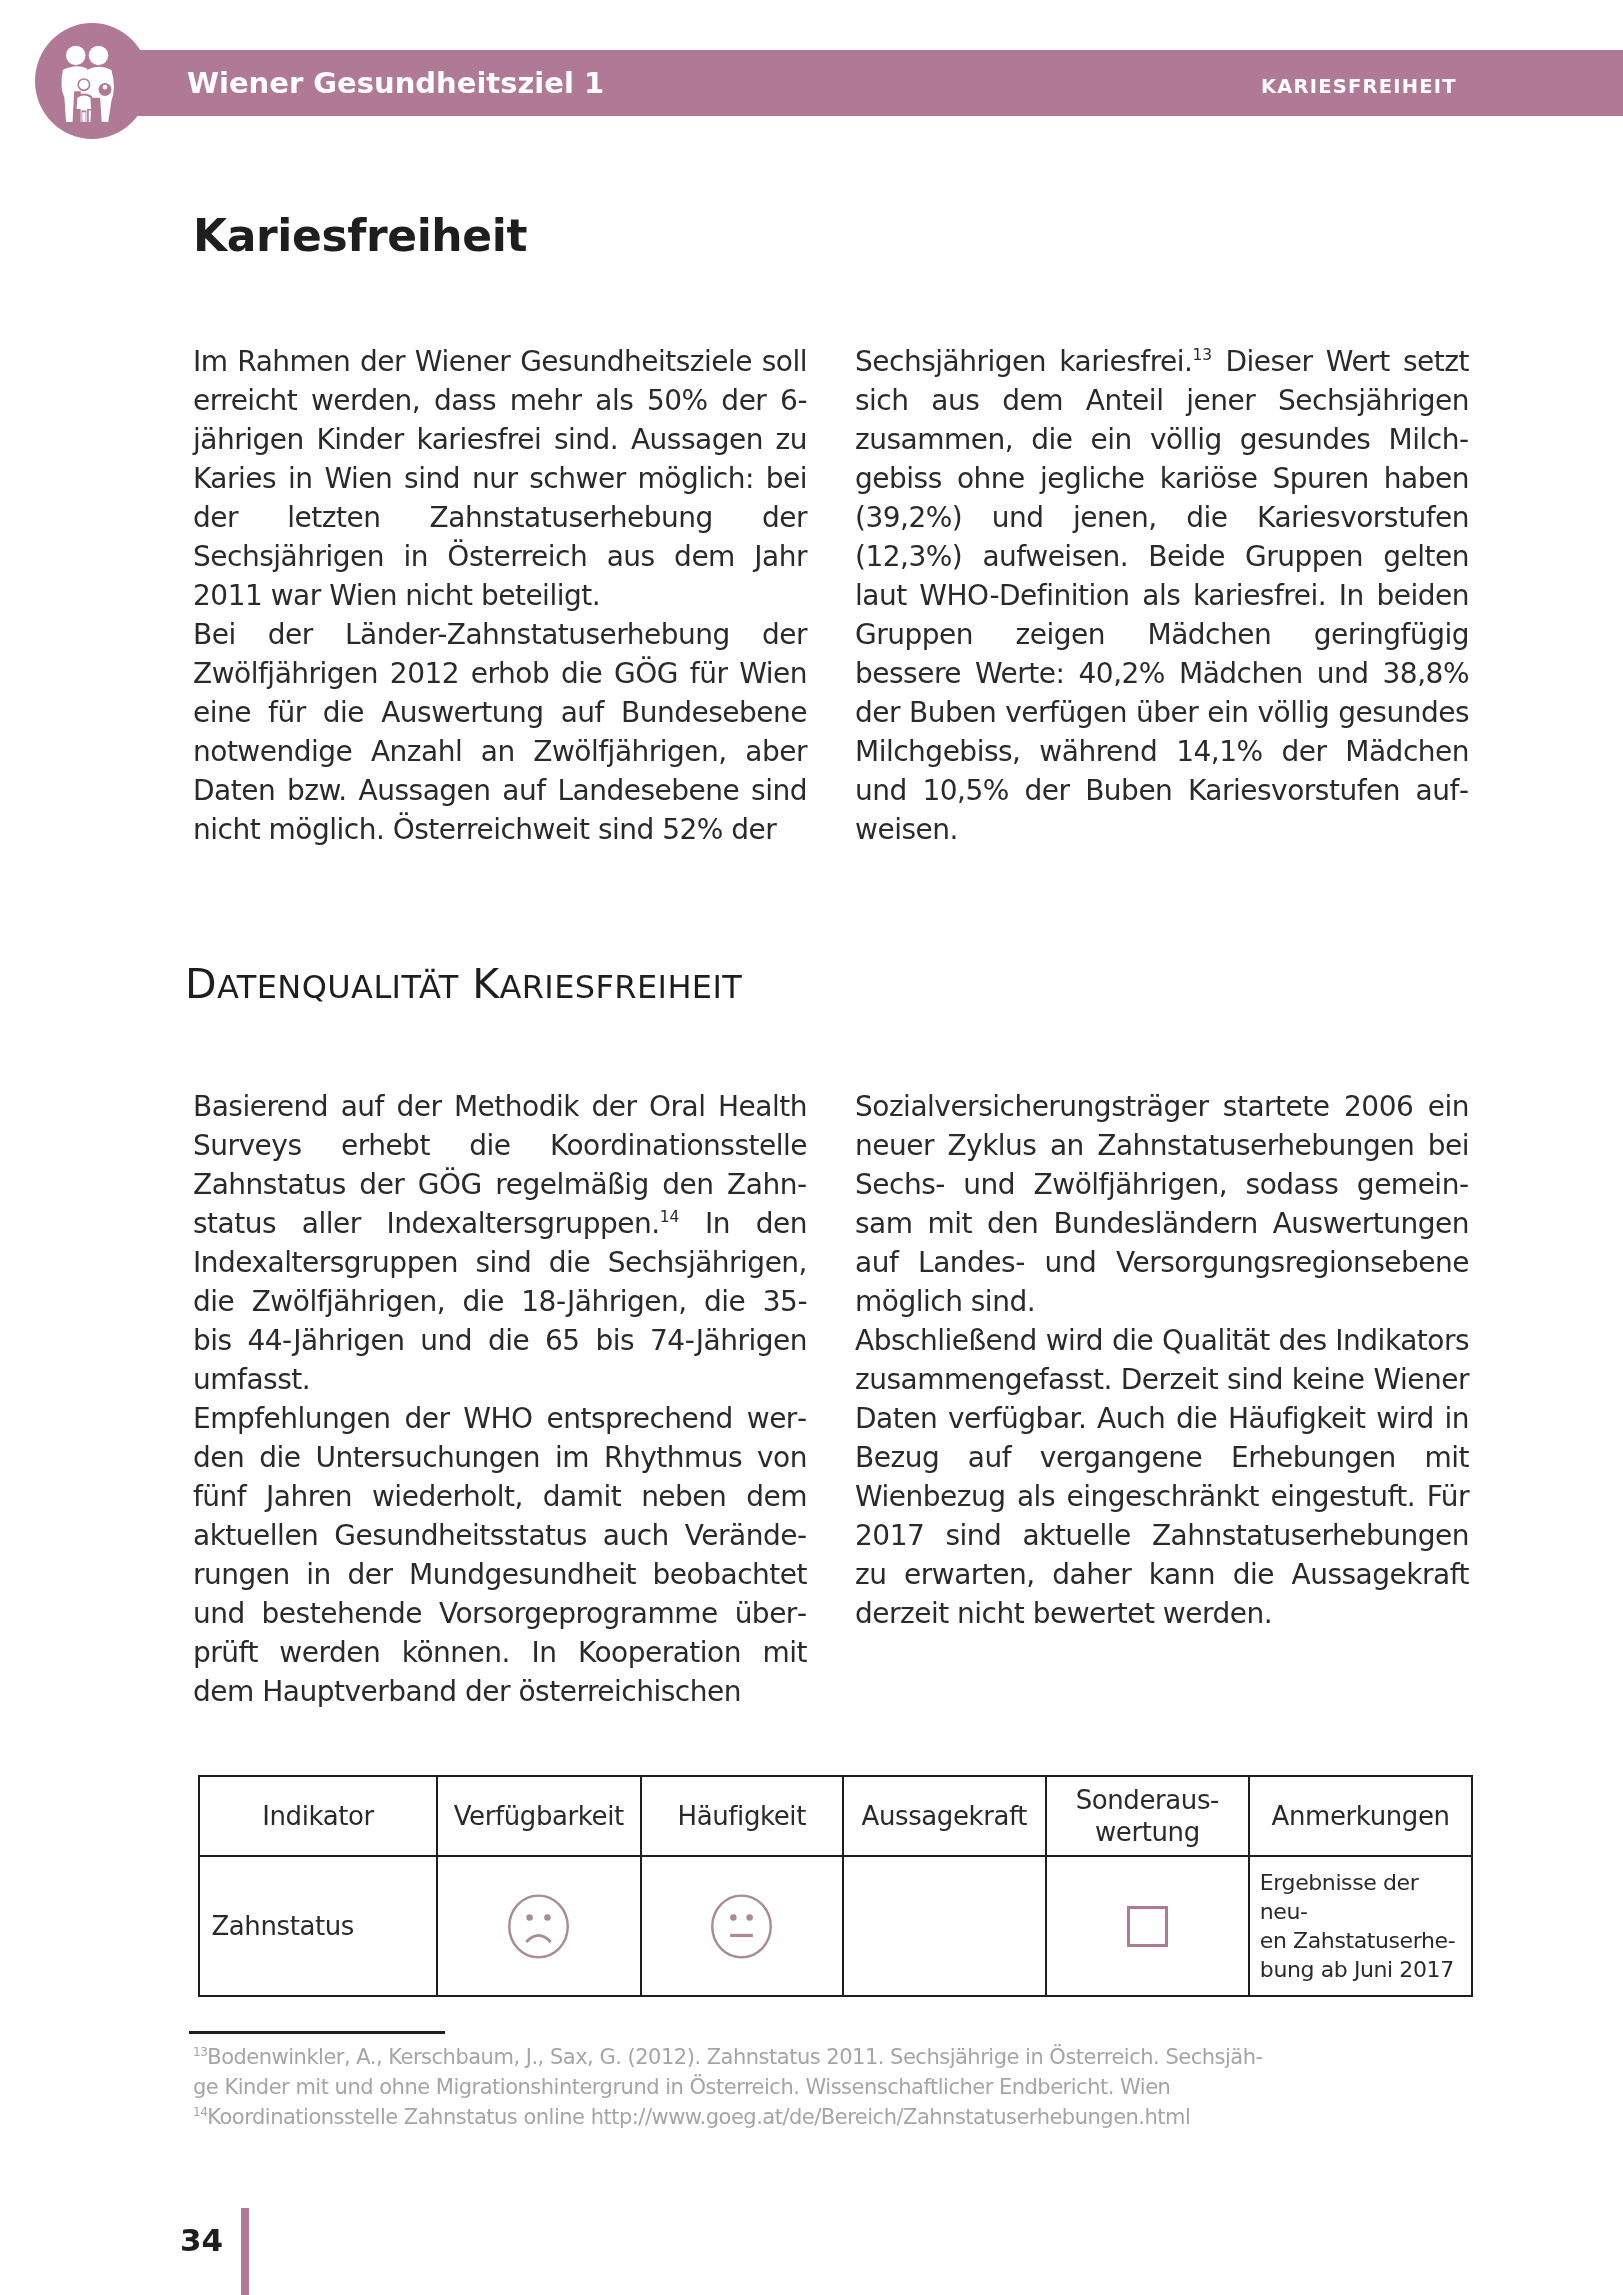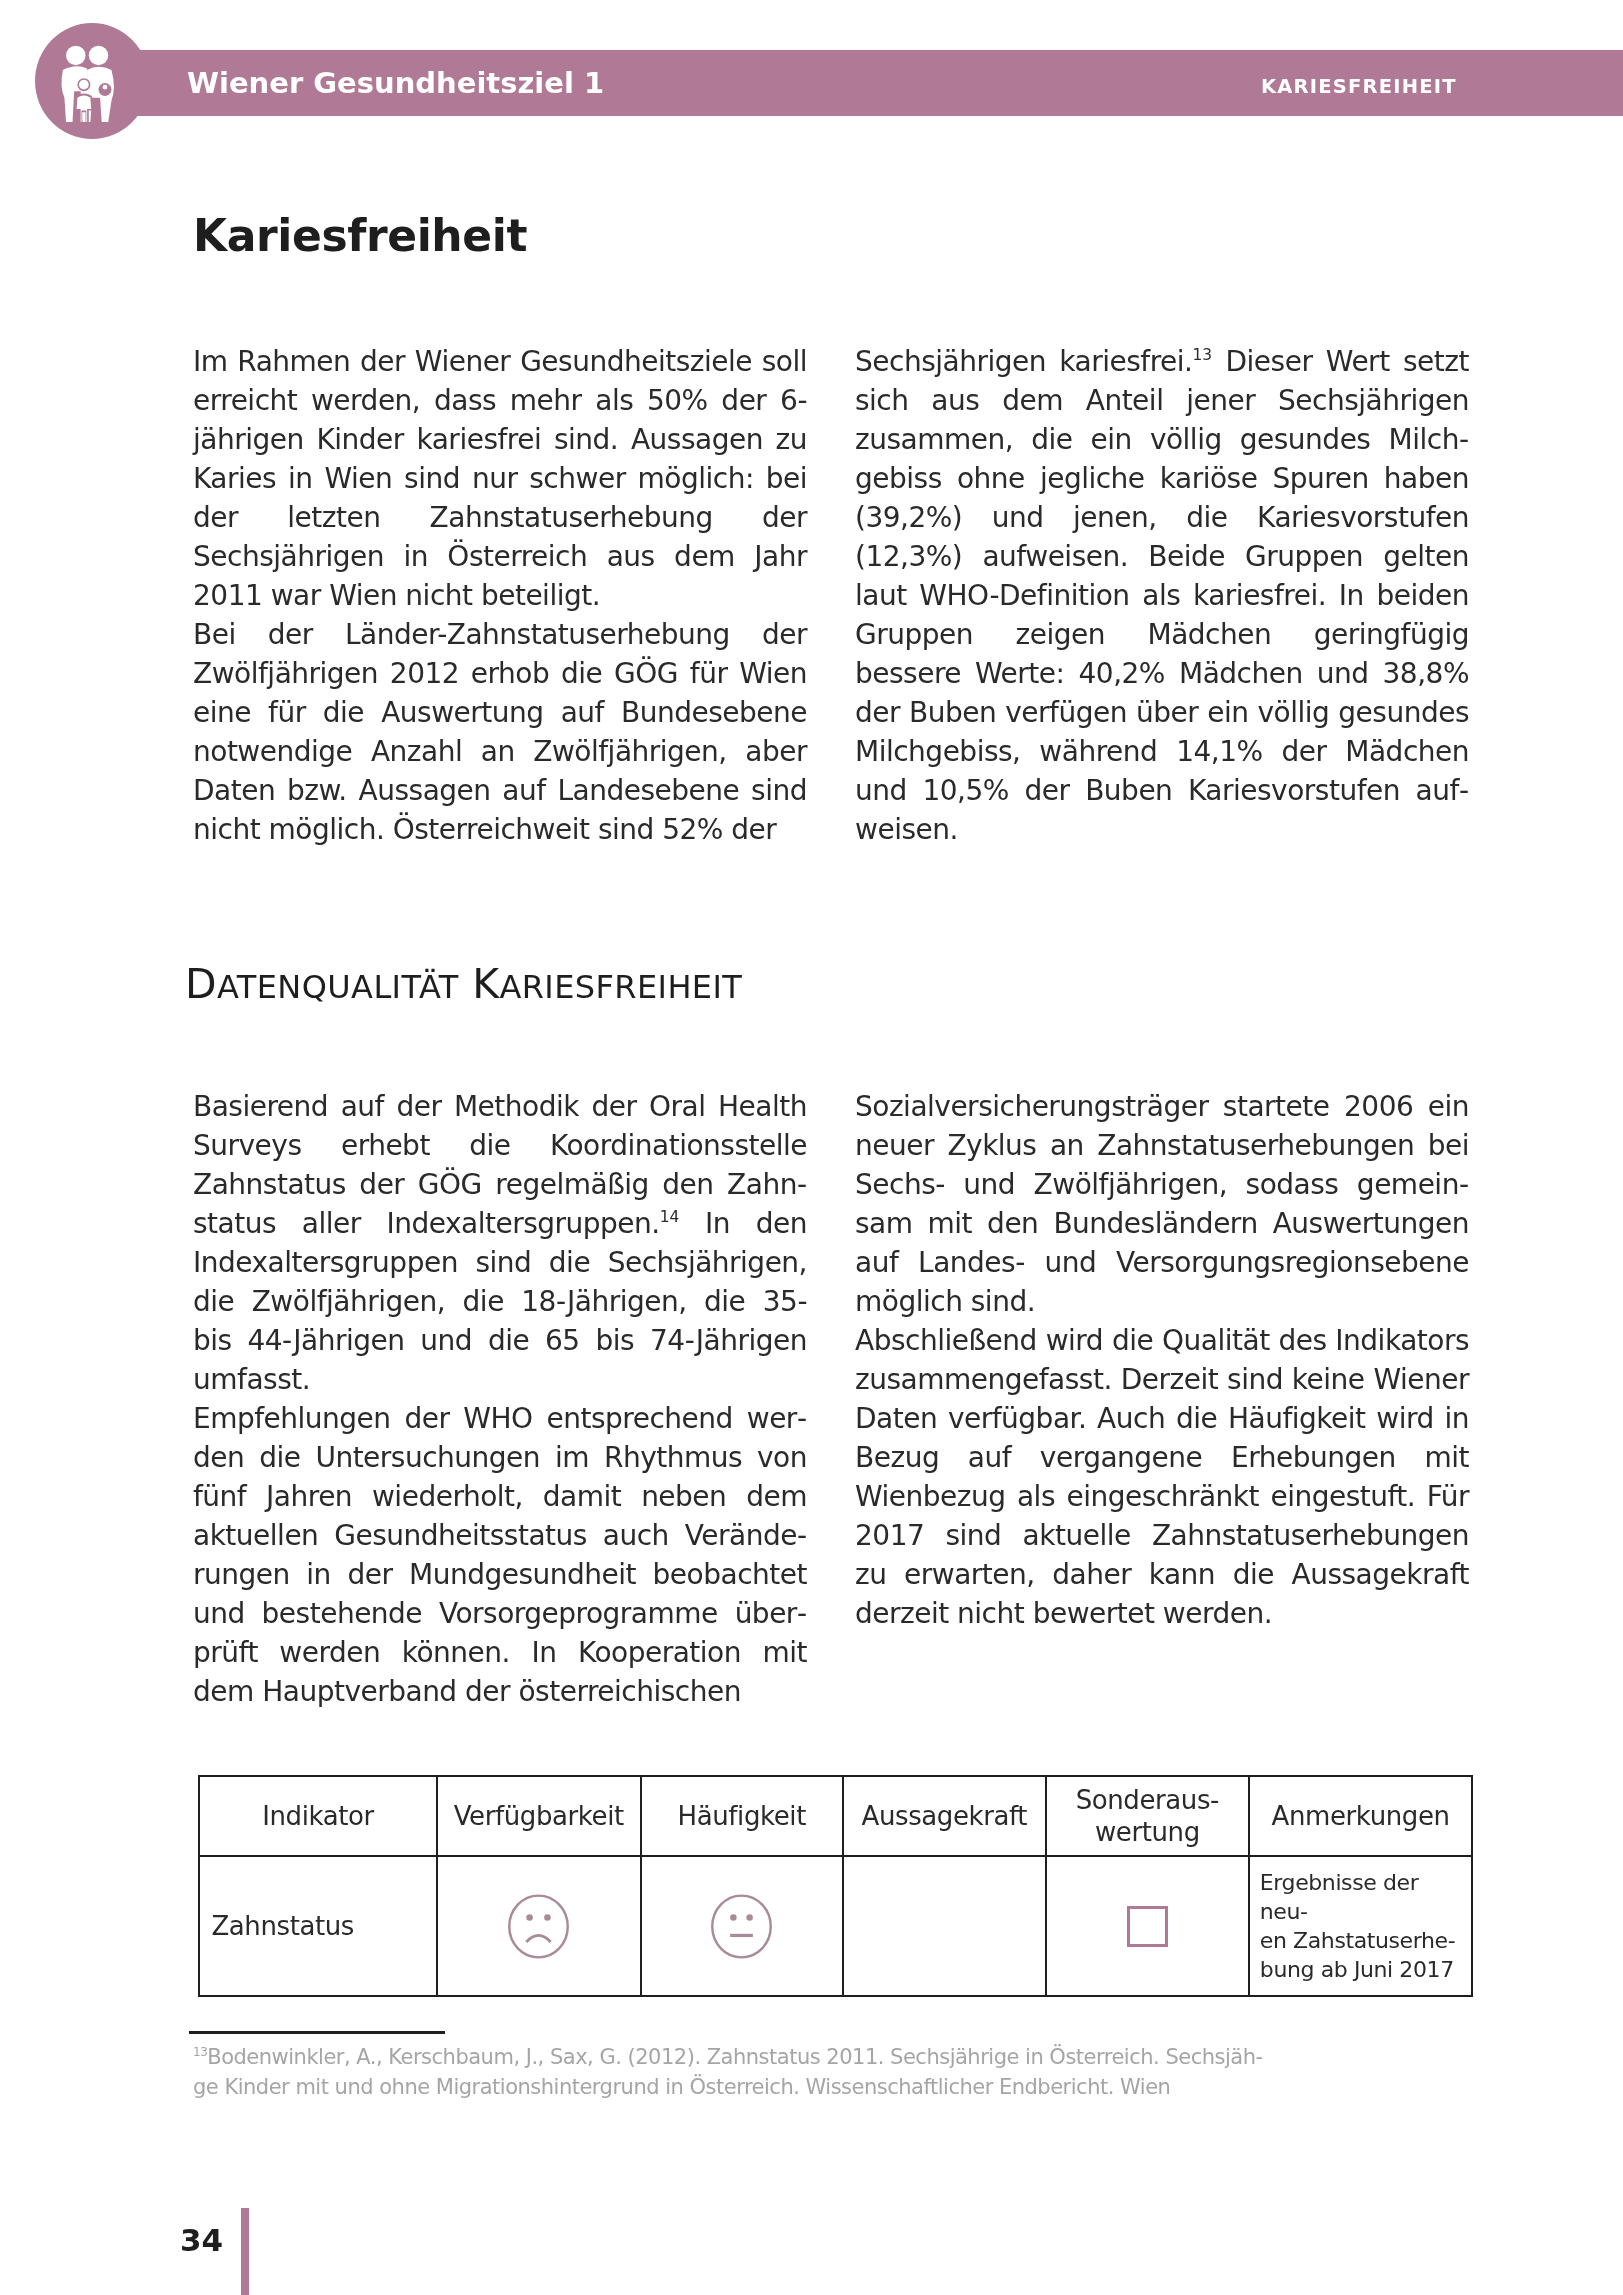--- a/index.html
+++ b/index.html
@@ -183,17 +183,18 @@
       </td>
       <td class="note"><span>Ergebnisse der neu-</span><br><span>en Zahstatuserhe-</span><br><span>bung ab Juni 2017</span></td>
     </tr>
   </tbody>
 </table>
 
 <div class="footnote-rule"></div>
 <div class="footnotes">
   <div><sup>13</sup><span>Bodenwinkler, A., Kerschbaum, J., Sax, G. (2012). Zahnstatus 2011. Sechsjährige in Österreich. Sechsjäh-</span></div>
   <div><span>ge Kinder mit und ohne Migrationshintergrund in Österreich. Wissenschaftlicher Endbericht. Wien</span></div>
+  <div><sup>14</sup><span>Koordinationsstelle Zahnstatus online http://www.goeg.at/de/Bereich/Zahnstatuserhebungen.html</span></div>
 </div>
 
 <div class="page-number">34</div>
 <div class="page-marker"></div>
 
 
 </body></html>

